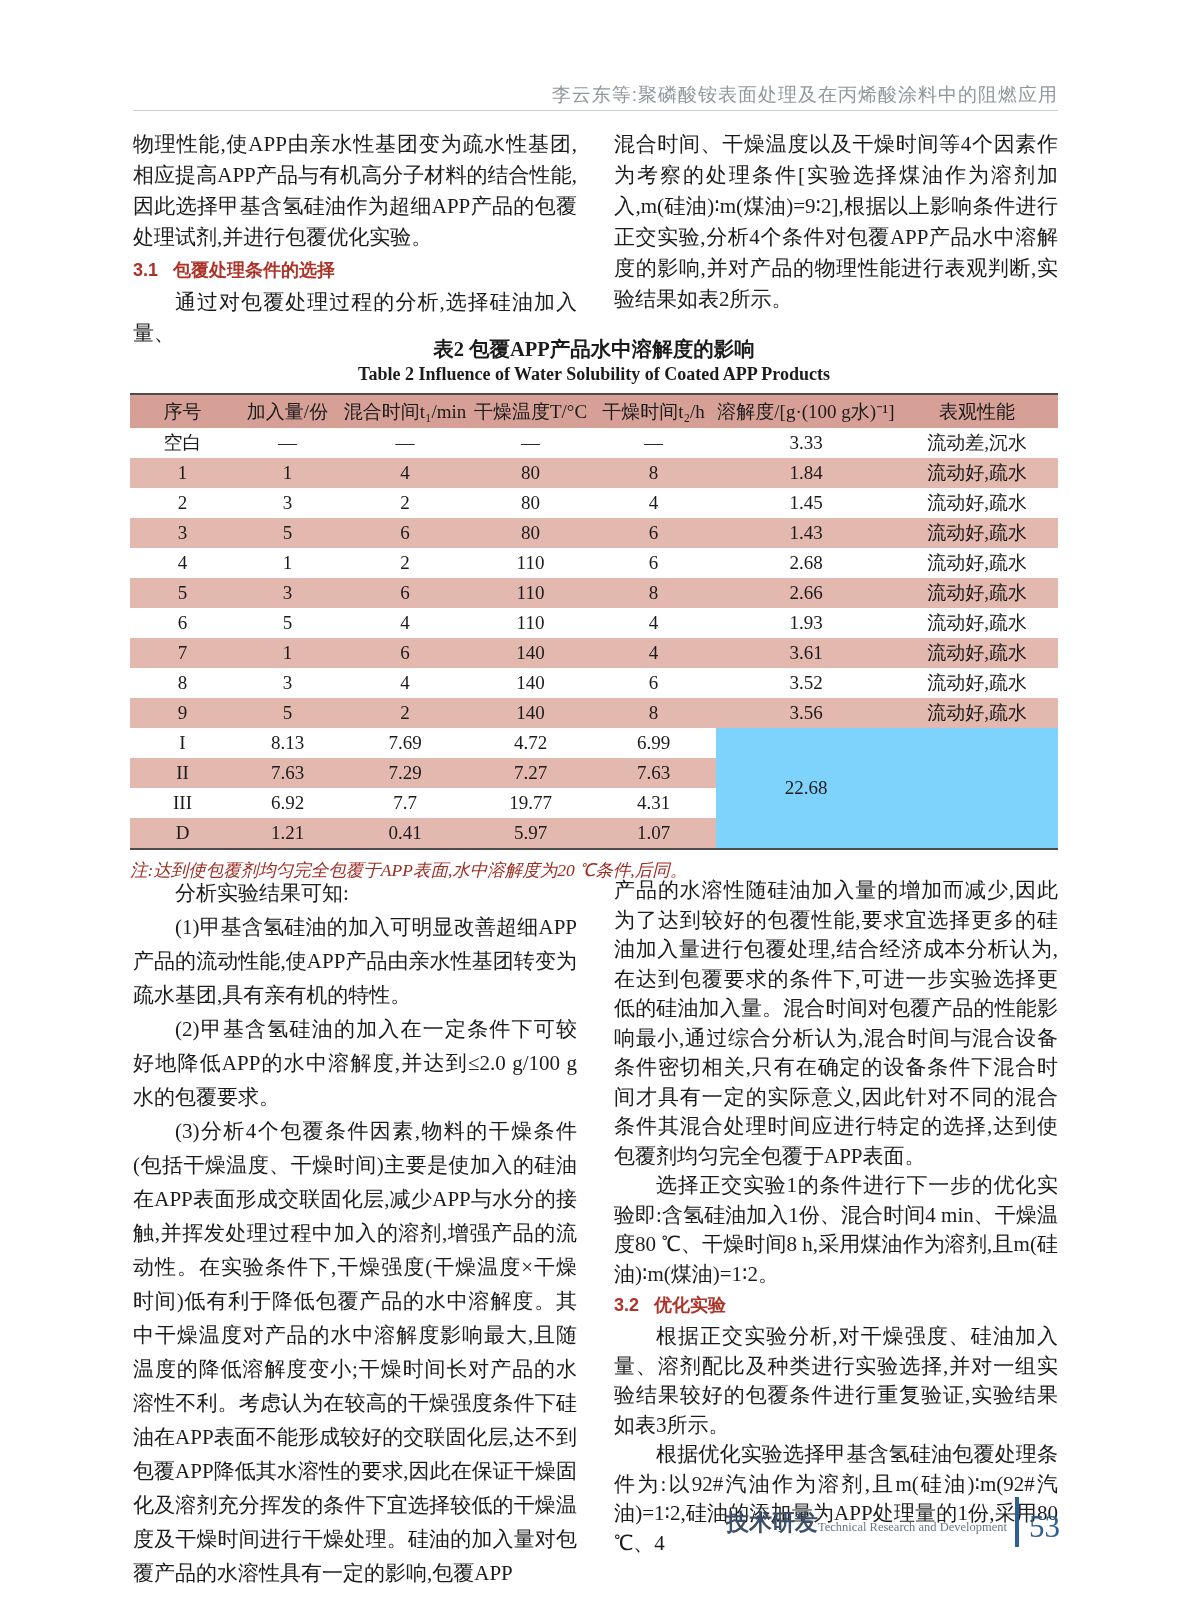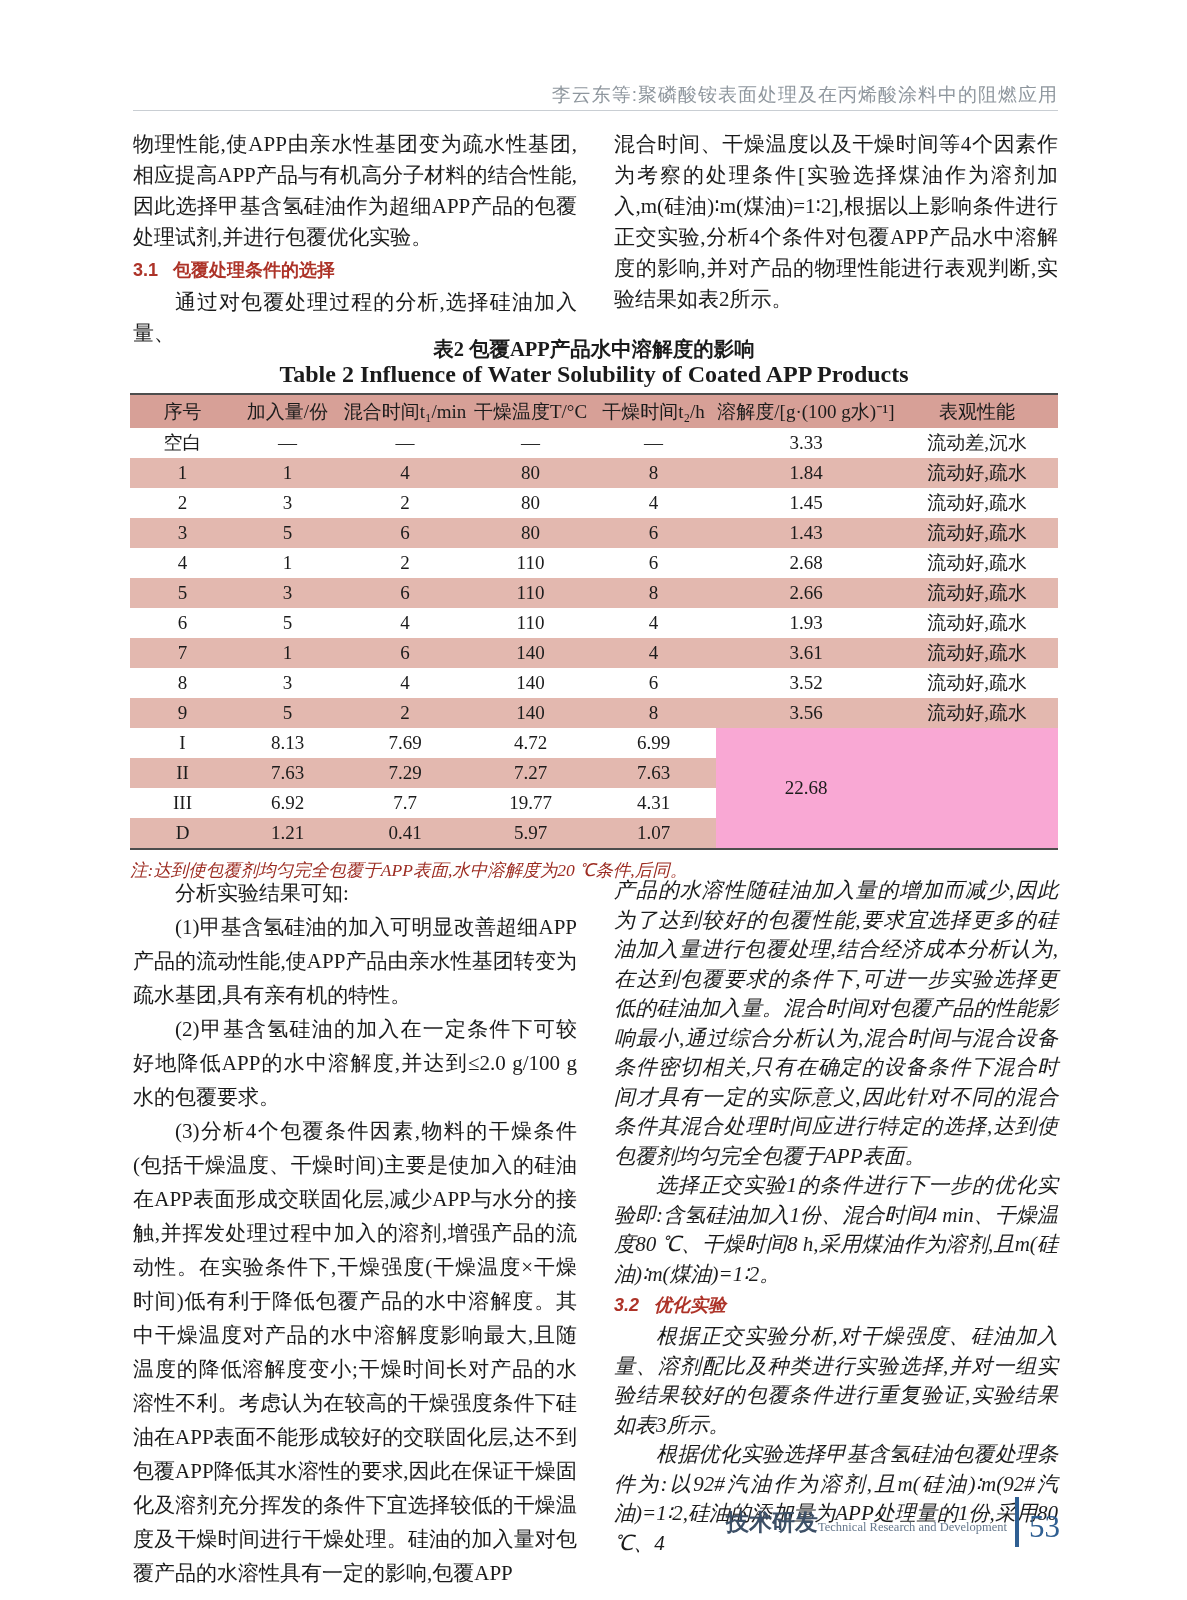--- a/index.html
+++ b/index.html
@@ -28,45 +28,45 @@
   }
   .head-rule{position:absolute;top:110px;left:133px;width:925px;height:0;border-top:1.5px solid var(--rule-gray);}
   
   .cols{position:absolute;left:133px;width:925px;display:flex;}
   .cols-top{top:129px;}
   .cols-bottom{top:876px;}
   .col{width:444px;text-align:justify;font-size:21px;}
   .col-left{margin-right:37px;}
   .cols-top .col{line-height:31px;}
   .cols-bottom .col-left{line-height:34px;}
-  .cols-bottom .col-right{line-height:29.5px;font-style:italic;}
+  .cols-bottom .col-right{line-height:29.5px;}
   .para{margin:0;}
   .para.ind{text-indent:2em;}
   .sec-h{
     margin:0;font-family:"Liberation Sans",sans-serif;font-weight:700;
     font-size:18px;color:var(--accent-red);
   }
   .cols-top .sec-h{line-height:34px;}
   .cols-bottom .sec-h{line-height:33px;}
   .sec-num{margin-right:15px;}
   
   .table-block{position:absolute;top:336px;left:130px;width:928px;}
   .tbl-title-cn{text-align:center;font-weight:700;font-size:20.5px;margin:0;line-height:26px;}
-  .tbl-title-en{text-align:center;font-weight:700;font-size:24px;margin:0;line-height:25px;font-family:"Liberation Serif",serif;}
+  .tbl-title-en{text-align:center;font-weight:700;font-size:18px;margin:0;line-height:25px;font-family:"Liberation Serif",serif;}
   table.solubility{
     width:100%;border-collapse:collapse;margin-top:6px;
     border-top:2px solid var(--tbl-border);border-bottom:2px solid var(--tbl-border);
   }
   table.solubility th,table.solubility td{
     padding:0;text-align:center;vertical-align:middle;
     font-size:19px;font-weight:400;height:30px;white-space:nowrap;
   }
   table.solubility thead th{background:var(--tbl-head);height:33px;}
   table.solubility td.shade{background:var(--tbl-stripe);}
-  table.solubility td.merged{background:#f9a8d4;}
+  table.solubility td.merged{background:#7dd3fc;}
   .tbl-note{
     margin:9px 0 0 0;font-size:17.5px;font-style:italic;color:var(--note-red);line-height:22px;
   }
   
   .footer{position:absolute;top:1497px;right:127px;display:flex;align-items:center;}
   .f-text{display:flex;flex-direction:row;align-items:flex-end;text-align:right;margin-right:8px;}
   .f-cn{font-family:"Liberation Sans",sans-serif;font-weight:700;font-size:23px;line-height:26px;color:var(--footer-navy);}
   .f-en{font-family:"Liberation Serif",serif;font-size:12.5px;line-height:16px;color:var(--footer-en);}
   .f-bar{width:4px;height:50px;background:var(--footer-blue);margin-right:10px;}
   .f-num{font-family:"Liberation Serif",serif;font-size:31px;color:var(--footer-blue);padding-top:10px;}
@@ -79,21 +79,21 @@
   <div class="running-head">李云东等:聚磷酸铵表面处理及在丙烯酸涂料中的阻燃应用</div>
   <div class="head-rule"></div>
 
   <div class="cols cols-top">
     <div class="col col-left">
         <p class="para">物理性能,使APP由亲水性基团变为疏水性基团,相应提高APP产品与有机高分子材料的结合性能,因此选择甲基含氢硅油作为超细APP产品的包覆处理试剂,并进行包覆优化实验。</p>
         <h3 class="sec-h"><span class="sec-num">3.1</span><span>包覆处理条件的选择</span></h3>
         <p class="para ind">通过对包覆处理过程的分析,选择硅油加入量、</p>
       </div>
     <div class="col col-right">
-        <p class="para">混合时间、干燥温度以及干燥时间等4个因素作为考察的处理条件[实验选择煤油作为溶剂加入,m(硅油)∶m(煤油)=1∶2],根据以上影响条件进行正交实验,分析4个条件对包覆APP产品水中溶解度的影响,并对产品的物理性能进行表观判断,实验结果如表2所示。</p>
+        <p class="para">混合时间、干燥温度以及干燥时间等4个因素作为考察的处理条件[实验选择煤油作为溶剂加入,m(硅油)∶m(煤油)=9∶2],根据以上影响条件进行正交实验,分析4个条件对包覆APP产品水中溶解度的影响,并对产品的物理性能进行表观判断,实验结果如表2所示。</p>
       </div>
   </div>
 
   <div class="table-block">
     <p class="tbl-title-cn">表2 包覆APP产品水中溶解度的影响</p>
     <p class="tbl-title-en">Table 2 Influence of Water Solubility of Coated APP Products</p>
     <table class="solubility" id="solubility-table">
       <colgroup>
         <col style="width:105px">
           <col style="width:105px">

